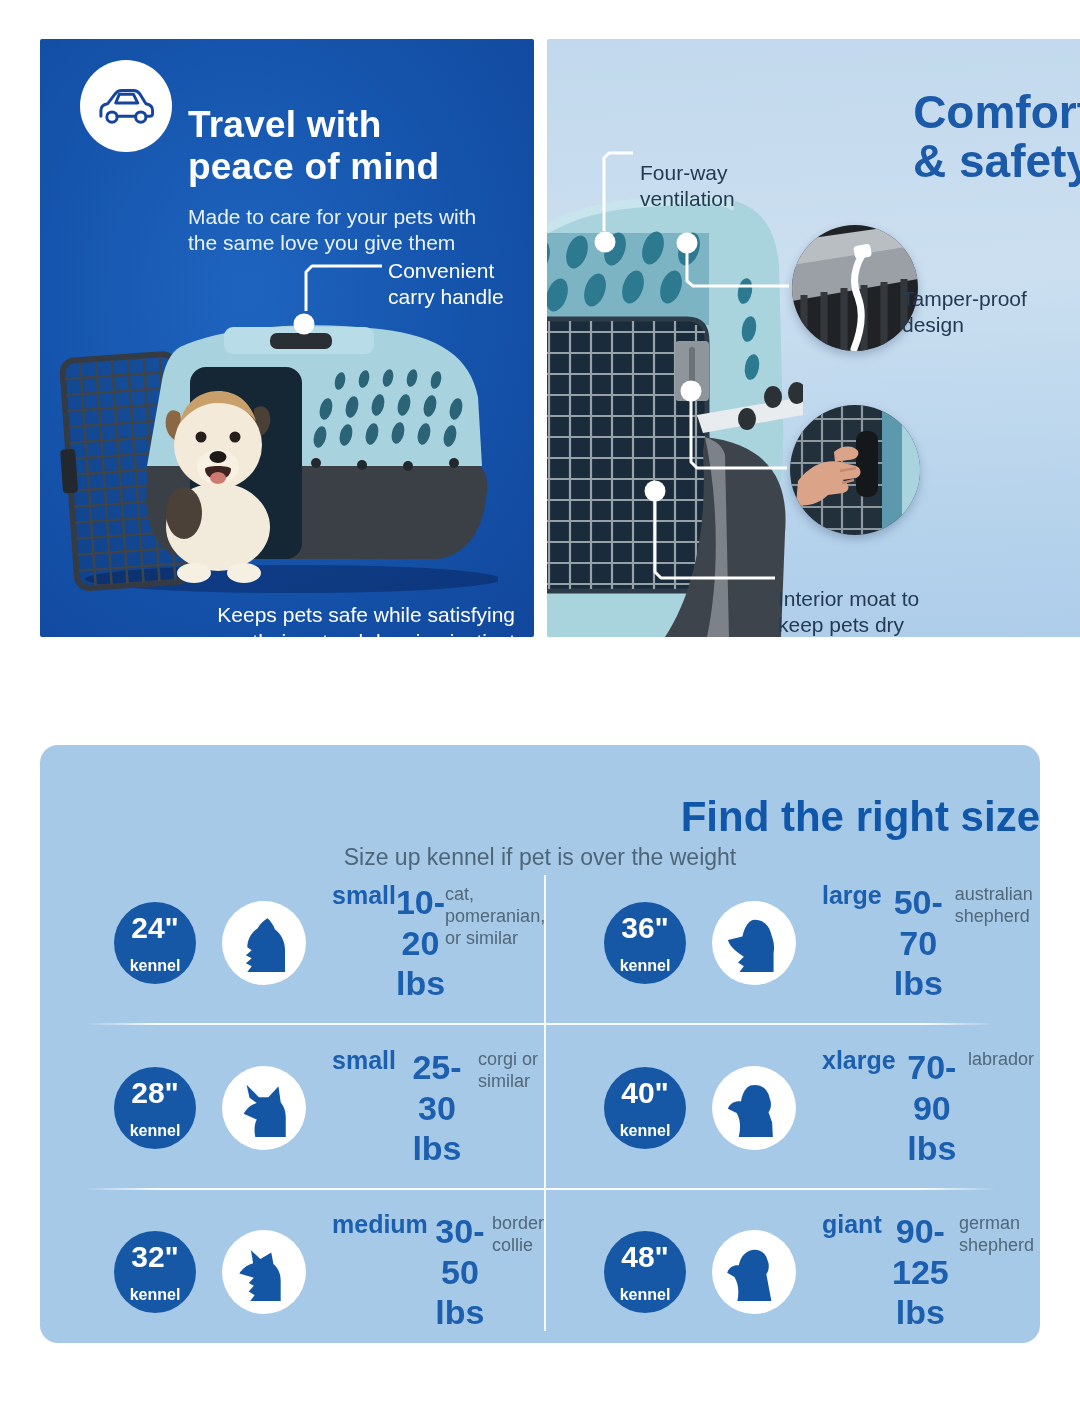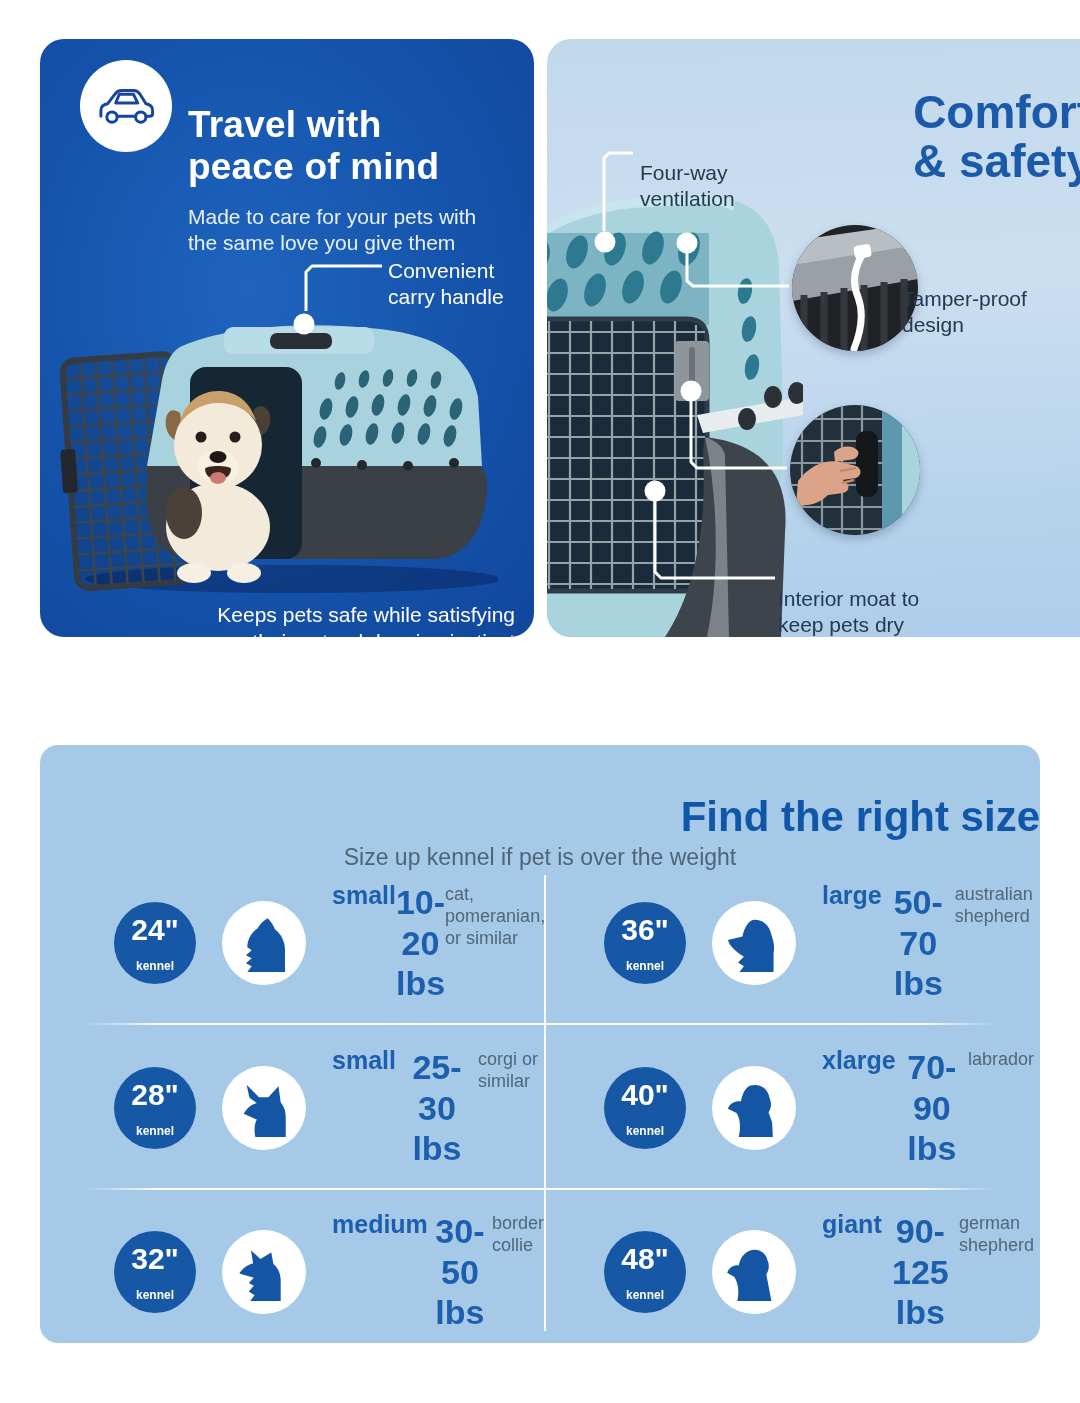--- a/index.html
+++ b/index.html
@@ -1,17 +1,17 @@
 <!DOCTYPE html>
 <html><head>
 <meta charset="utf-8">
 <style>
   html,body{margin:0;padding:0;background:#ffffff;}
   body{width:1080px;height:1403px;position:relative;font-family:"Liberation Sans",sans-serif;overflow:hidden;}
-  .panel{position:absolute;border-radius:24px;overflow:hidden;}
+  .panel{position:absolute;border-radius:2px;overflow:hidden;}
   #panel-travel{left:40px;top:39px;width:494px;height:598px;
     background:radial-gradient(ellipse at 42% 42%, #1e64bf 0%, #1553ab 55%, #11479c 100%);}
   #panel-comfort{left:547px;top:39px;width:595px;height:598px;
     background:linear-gradient(178deg,#c2d8ec 0%,#cbdff0 40%,#b8d4ec 75%,#aecdea 100%);}
   #panel-size{left:40px;top:745px;width:1000px;height:598px;background:#a6c9e7;border-radius:18px;}
   .abs{position:absolute;}
   .overlay{position:absolute;left:0;top:0;pointer-events:none;}
 
   
   .travel-icon-circle{left:40px;top:21px;width:92px;height:92px;border-radius:50%;background:#ffffff;
@@ -31,21 +31,21 @@
   
   .size-title{left:0;right:0;top:20px;text-align:right;font-size:42px;font-weight:bold;color:#1157a9;}
   .size-sub{left:0;right:0;top:76px;text-align:center;font-size:23px;color:#4e6578;}
   .divider-h{position:absolute;height:2px;left:44px;right:44px;
     background:linear-gradient(90deg,rgba(255,255,255,0),rgba(255,255,255,.95) 8%,rgba(255,255,255,.95) 92%,rgba(255,255,255,0));}
   .divider-v{position:absolute;width:2px;left:504px;top:130px;height:456px;background:rgba(255,255,255,.9);}
   .cell{position:absolute;display:flex;align-items:center;gap:26px;width:430px;height:124px;}
   .badge{width:82px;height:82px;border-radius:50%;background:#1658a5;color:#ffffff;flex:0 0 auto;
     display:flex;flex-direction:column;align-items:center;justify-content:center;line-height:1;}
   .badge .num{font-size:30px;font-weight:bold;}
-  .badge .word{font-size:12px;font-weight:bold;margin-top:15px;}
+  .badge .word{font-size:16px;font-weight:bold;margin-top:15px;}
   .icon-circle{width:84px;height:84px;border-radius:50%;background:#ffffff;flex:0 0 auto;
     display:flex;align-items:center;justify-content:center;}
   .cell-text{display:flex;flex-direction:row;}
   .size-class{font-size:25px;font-weight:bold;color:#1c5fae;line-height:1.05;}
   .size-weight{font-size:34px;font-weight:bold;color:#1c5fae;line-height:1.2;text-align:center;}
   .size-breed{font-size:18px;color:#51677a;line-height:1.22;margin-top:2px;max-width:162px;}
 </style>
 </head>
 <body>
 

